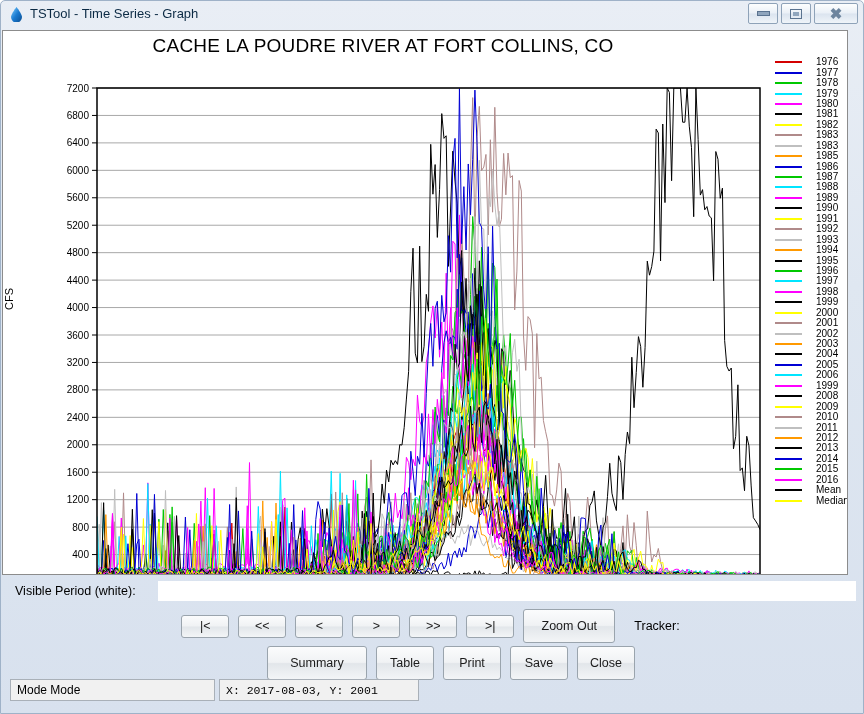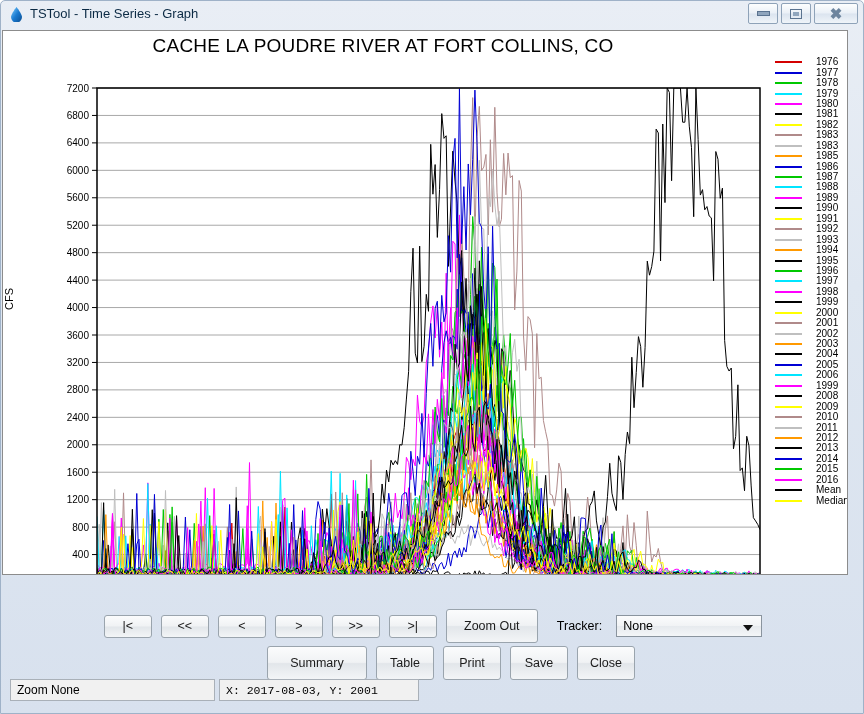--- a/index.html
+++ b/index.html
@@ -614,42 +614,42 @@
           <span class="legend-swatch" style="border-top-color: rgb(0, 0, 0);"></span>
           <span class="legend-label">Mean</span>
         </div>
         <div class="legend-row">
           <span class="legend-swatch" style="border-top-color: rgb(255, 255, 0);"></span>
           <span class="legend-label">Median</span>
         </div>
       </div>
   </div>
 
+  <div id="visible-period-row">
+    <span id="visible-period-label">Visible Period (white):</span>
+    <div id="visible-period-field"></div>
+  </div>
 
   <div class="btnrow" id="btnrow1">
     <div class="btn btn-nav">|&lt;</div>
     <div class="btn btn-nav">&lt;&lt;</div>
     <div class="btn btn-nav">&lt;</div>
     <div class="btn btn-nav">&gt;</div>
     <div class="btn btn-nav">&gt;&gt;</div>
     <div class="btn btn-nav">&gt;|</div>
     <div class="btn btn-zoomout">Zoom Out</div>
     <span id="tracker-label">Tracker:</span>
-    <div id="tracker-combo">
-      <span id="tracker-value">None</span>
-      <span id="tracker-arrow"></span>
-    </div>
   </div>
 
   <div class="btnrow" id="btnrow2">
     <div class="btn btn-summary">Summary</div>
     <div class="btn btn-wide">Table</div>
     <div class="btn btn-wide">Print</div>
     <div class="btn btn-wide">Save</div>
     <div class="btn btn-wide">Close</div>
   </div>
 
   <div id="statusbar">
-    <div class="status-cell" id="status-mode">Zoom None</div>
+    <div class="status-cell" id="status-mode">Mode Mode</div>
     <div class="status-cell" id="status-coords">X: 2017-08-03,  Y: 2001</div>
   </div>
 
 </div>
 
 </body></html>

